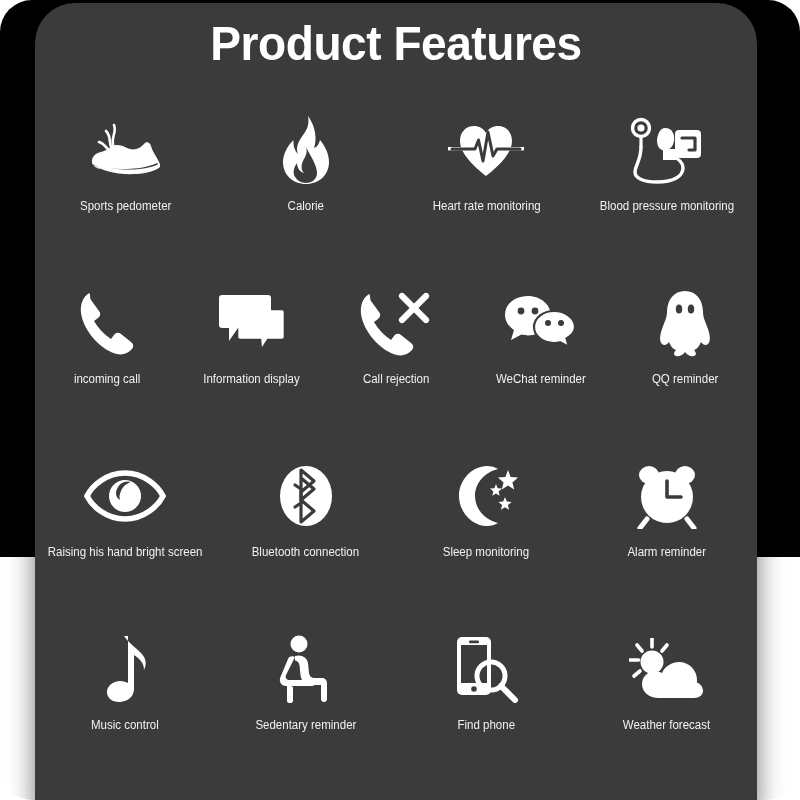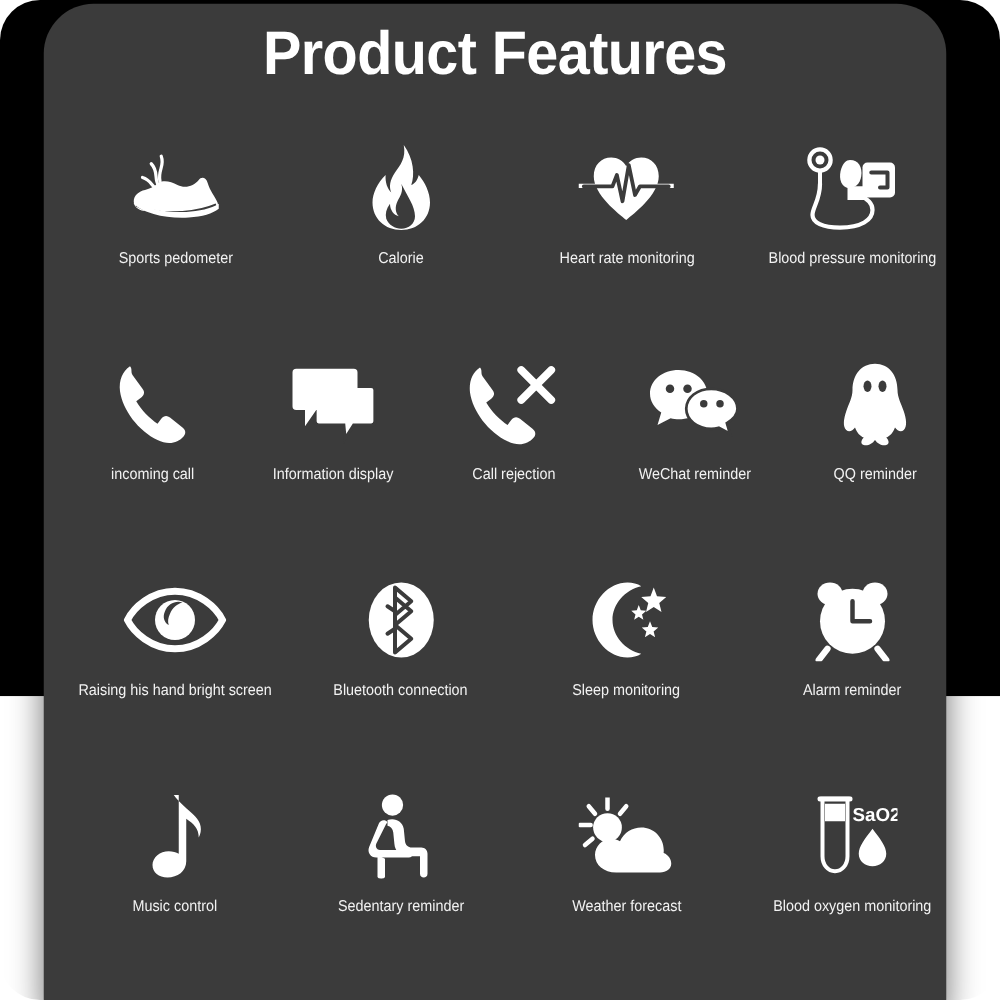--- a/index.html
+++ b/index.html
@@ -55,21 +55,21 @@
     color: #ffffff;
     font-family: "Liberation Sans Narrow", "Liberation Sans", sans-serif;
     font-size: 49px;
     font-weight: bold;
     letter-spacing: -0.5px;
     transform: scaleX(0.94);
     transform-origin: center center;
   }
   .grid {
     position: absolute;
-    left: 15px;
+    left: 0;
     top: 104px;
     width: 622px;
   }
   .row {
     display: flex;
     width: 722px;
     height: 173px;
   }
   .cell {
     flex: 1 1 20%;
@@ -350,51 +350,51 @@
                        C21.3 28, 19.5 26, 17 25.6 Z" fill="#ffffff"></path>
               <path d="M16 24 L8 40 C7 42.5, 8.5 45, 11 45 L34 45 C36 45, 37 46, 37 48
                        C37 50, 36 51, 34 51 L8 51 C3.5 51, 0.6 47, 2.3 42.6 L10 24
                        C11 21.6, 13.5 20.6, 15.6 21.6 C17.4 22.4, 17 23, 16 24 Z" fill="#ffffff"></path>
               <path d="M9 49 L9 66 C9 67.4, 10.4 68, 12 68 C13.6 68, 15 67.4, 15 66 L15 52 Z" fill="#ffffff"></path>
             </svg>
           </div>
           <div class="cell-label">Sedentary reminder</div>
         </div>
 
+        <div class="cell">
+          <div class="icon-box">
+            <svg width="66" height="68" viewBox="0 0 66 68">
+              <rect x="4" y="2" width="34" height="58" rx="5" fill="#ffffff"></rect>
+              <rect x="8" y="10" width="26" height="38" fill="#3b3b3b"></rect>
+              <rect x="16" y="5.6" width="10" height="2.6" rx="1.3" fill="#3b3b3b"></rect>
+              <circle cx="21" cy="54" r="2.8" fill="#3b3b3b"></circle>
+              <circle cx="38" cy="41" r="14" fill="none" stroke="#ffffff" stroke-width="5"></circle>
+              <path d="M48 51 L62 65" stroke="#ffffff" stroke-width="6" stroke-linecap="round"></path>
+            </svg>
+          </div>
+          <div class="cell-label">Find phone</div>
+        </div>
 
         <div class="cell">
           <div class="icon-box">
             <svg width="76" height="62" viewBox="0 0 76 62">
               <g stroke="#ffffff" stroke-width="3.6" stroke-linecap="round">
                 <path d="M23 0 L23 9"></path>
                 <path d="M8 7 L13 13"></path>
                 <path d="M1 22 L9.5 22"></path>
                 <path d="M5 38 L11 33"></path>
                 <path d="M38 7 L33 13"></path>
               </g>
               <circle cx="23" cy="24" r="11.5" fill="#ffffff"></circle>
               <path d="M30 60 C20 60, 13 54, 13 46 C13 39, 19 33, 26 33 C28.5 33, 31 34, 33 35
                        C36 28, 43 24, 50 24 C60 24, 68 32, 68 42 C68 42.8, 68 43.6, 67.9 44.4
                        C72 46, 74 49.5, 74 53 C74 57, 70 60, 65 60 Z" fill="#ffffff"></path>
             </svg>
           </div>
           <div class="cell-label">Weather forecast</div>
         </div>
 
-        <div class="cell">
-          <div class="icon-box">
-            <svg width="72" height="64" viewBox="0 0 72 64">
-              <path d="M12 2 L32 2 L32 48 C32 55, 27.5 60, 22 60 C16.5 60, 12 55, 12 48 Z" fill="none" stroke="#ffffff" stroke-width="3.2"></path>
-              <rect x="8" y="0" width="28" height="4.2" rx="2" fill="#ffffff"></rect>
-              <rect x="14" y="6" width="16" height="14" fill="#ffffff"></rect>
-              <text x="36" y="20" font-family="Liberation Sans, sans-serif" font-size="15" font-weight="bold" fill="#ffffff">SaO2</text>
-              <path d="M52 26 C58 34, 63 40, 63 46 C63 52, 58 56, 52 56 C46 56, 41 52, 41 46
-                       C41 40, 46 34, 52 26 Z" fill="#ffffff"></path>
-            </svg>
-          </div>
-          <div class="cell-label">Blood oxygen monitoring</div>
-        </div>
 
       </div>
 
     </div>
   </div>
 </div>
 
 </body></html>

